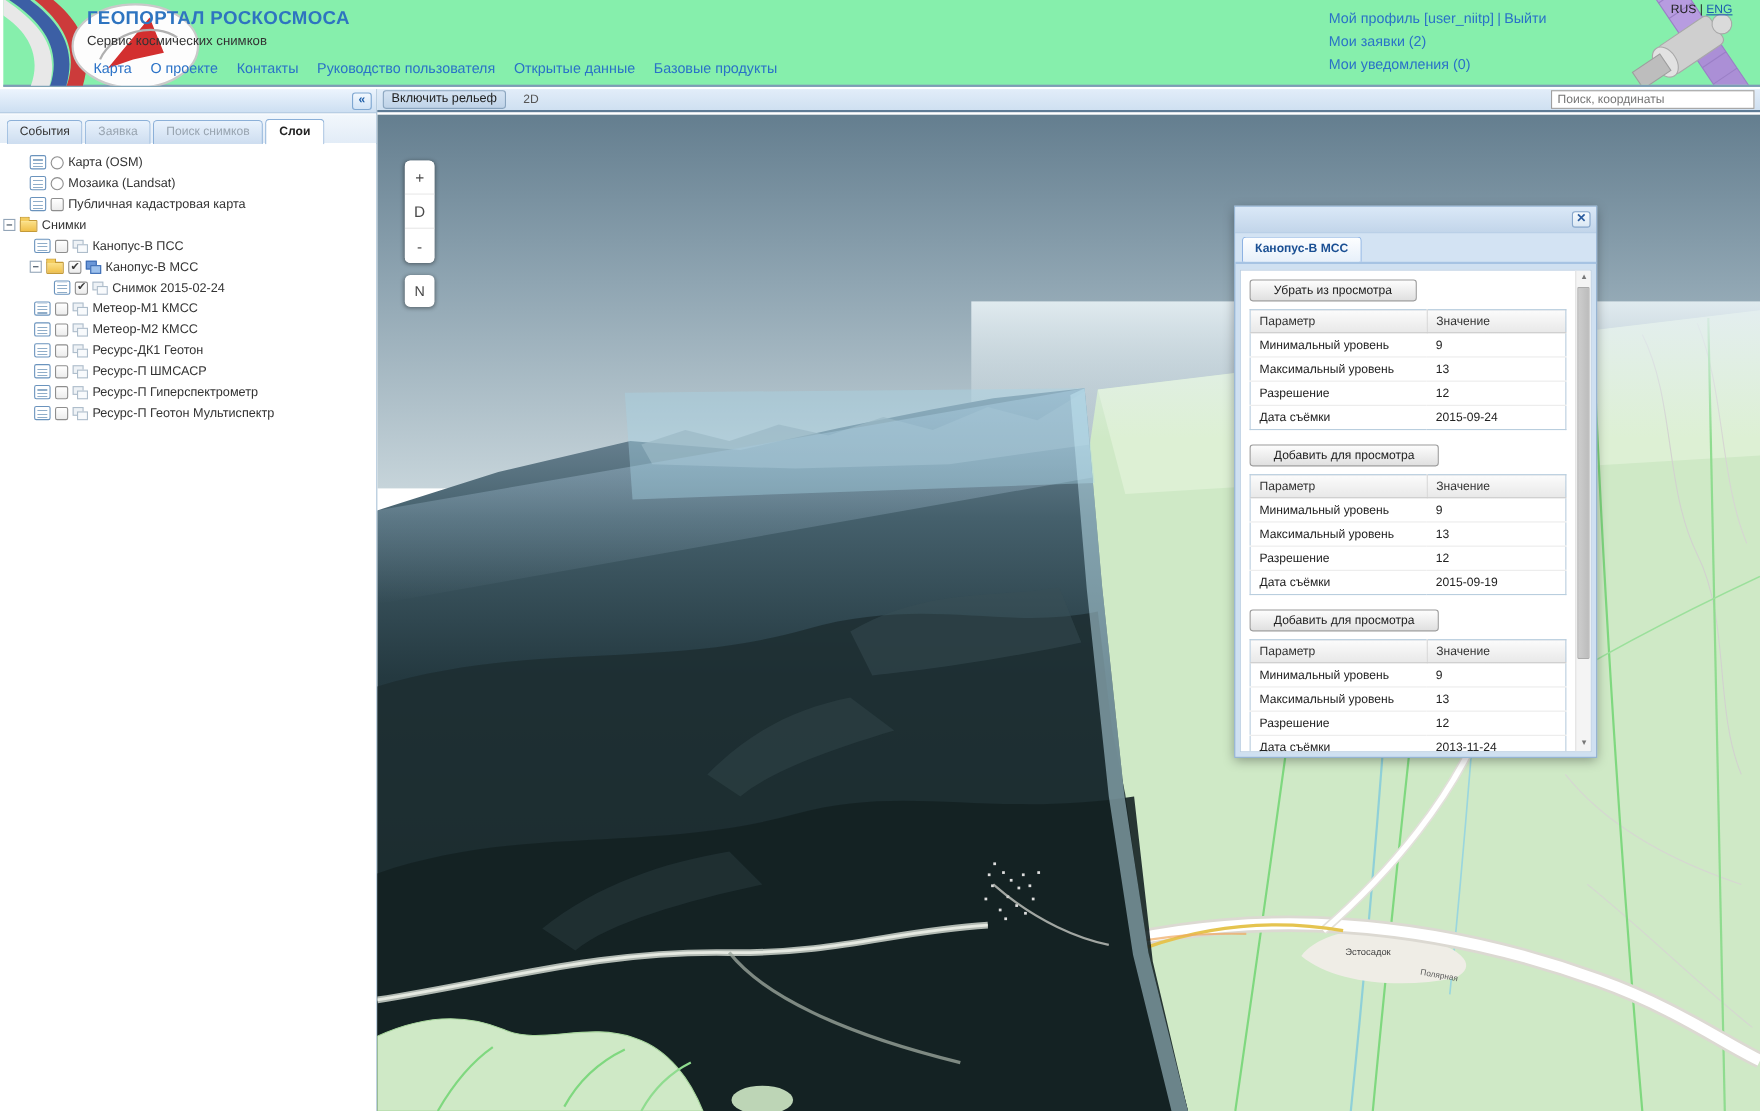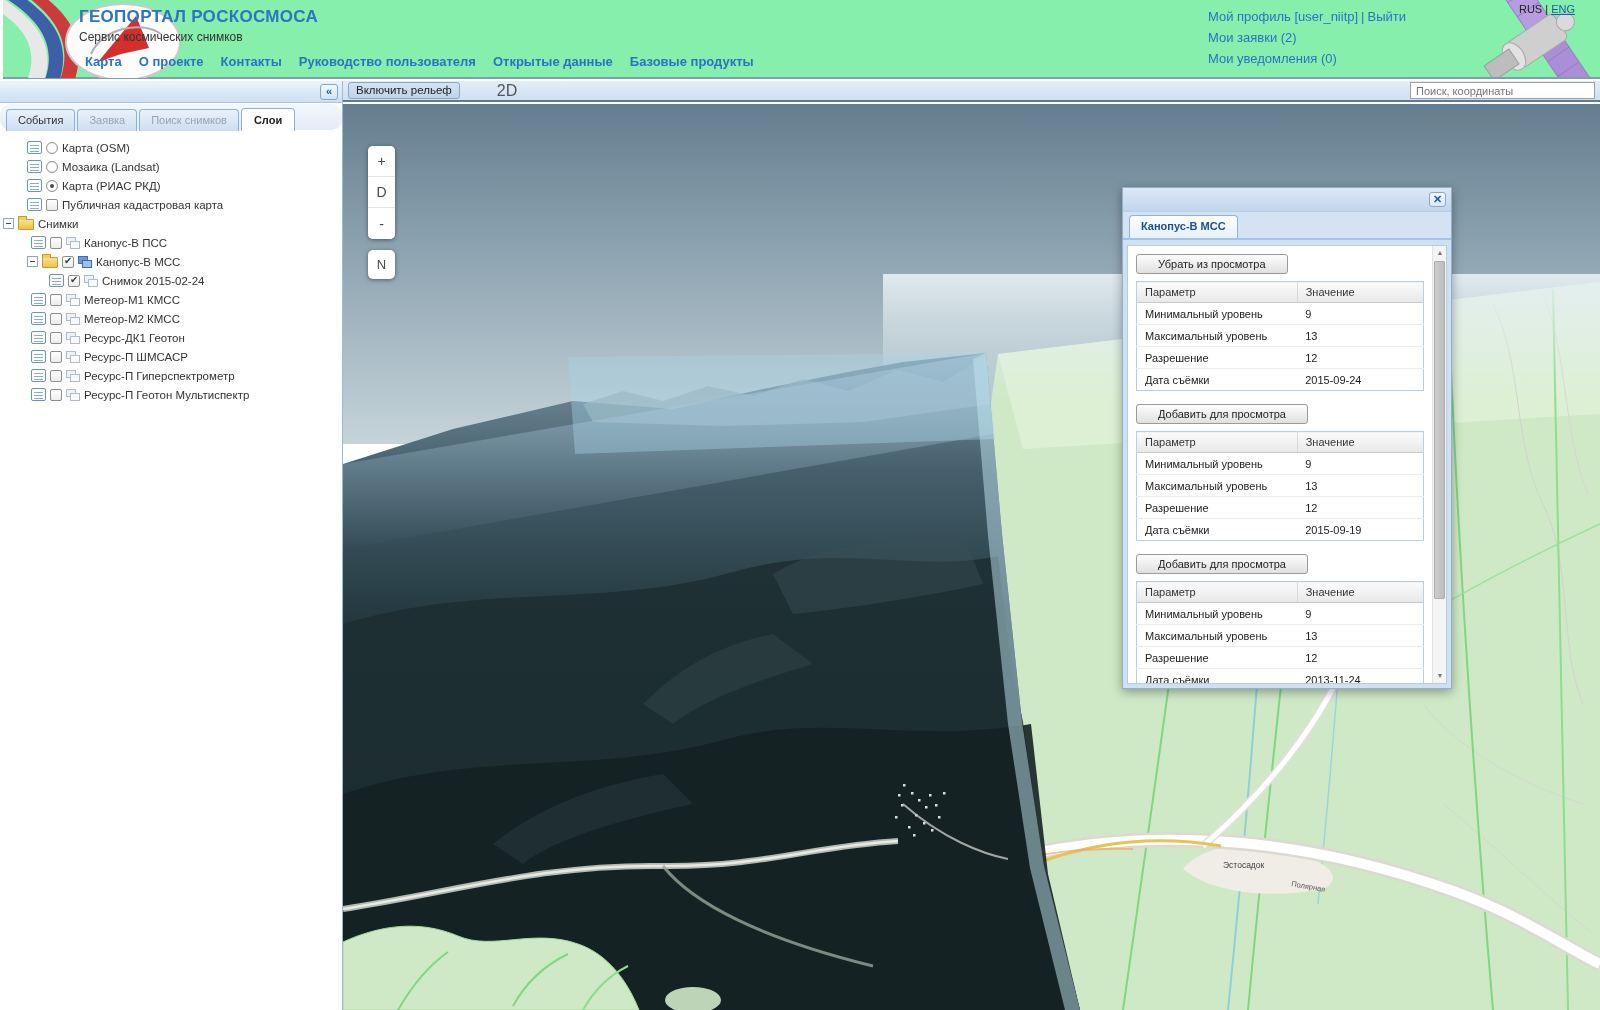--- a/index.html
+++ b/index.html
@@ -6,36 +6,36 @@
   html,body { width:1600px; height:1010px; overflow:hidden;
     font-family:"Liberation Sans", sans-serif; background:#fff; }
 
   
   .header { position:absolute; left:3px; top:0; width:1600px; height:79px; background:#86efac; border-bottom:2px solid #7e9cb6; }
   .logo-svg { position:absolute; left:0; top:0; }
   .brand { position:absolute; left:76px; top:7px; }
   .brand-title { font-size:17px; font-weight:bold; color:#2e74c0; letter-spacing:.3px; }
   .brand-sub { font-size:12px; color:#333; margin-top:3px; }
   .nav { position:absolute; left:82px; top:54px; display:flex; gap:17px; }
-  .nav a { font-size:13px; font-weight:bold; color:#2a72c7; text-decoration:none; cursor:pointer; }
+  .nav a { font-size:13px; font-weight:normal; color:#2a72c7; text-decoration:none; cursor:pointer; }
   .userbox { position:absolute; left:1205px; top:6px; font-size:13px; color:#2a72c7; line-height:21px; }
   .userbox a { color:#2a72c7; text-decoration:none; cursor:pointer; }
   .userbox .sep { color:#2a72c7; padding:0 3px; }
   .sat-svg { position:absolute; right:0; top:0; }
   .lang { position:absolute; right:28px; top:3px; font-size:11px; color:#222; z-index:5; }
   .lang .eng { color:#1b5cae; text-decoration:underline; cursor:pointer; }
 
   
   .sidebar { position:absolute; left:0; top:81px; width:343px; height:929px; background:#fff; border-right:1px solid #9db8d2; }
   .side-strip { position:absolute; left:0; top:0; width:100%; height:22px;
     background:linear-gradient(#ecf4fd,#cddff2); border-bottom:1px solid #aac4de; }
   .collapse-btn { position:absolute; right:4px; top:3px; width:18px; height:16px; border:1px solid #7fa7d1; border-radius:3px;
     background:linear-gradient(#f2f8fe,#d3e4f6); color:#1f5fa9; font-size:11px; font-weight:bold; line-height:13px; text-align:center; cursor:pointer; }
   .tabs { position:absolute; left:0; top:23px; width:100%; height:26px; padding-left:5px;
-    background:linear-gradient(#f2f7fc,#e2ecf7);border-radius:10px; }
+    background:linear-gradient(#f2f7fc,#e2ecf7); }
   .tab { display:inline-block; margin:3px 1px 0 1px; padding:4px 11px 5px; font-size:11px; color:#333;
     border:1px solid #8cb0d8; border-bottom:none; border-radius:4px 4px 0 0;
     background:linear-gradient(#e9f2fc,#cdddf0); cursor:pointer; vertical-align:bottom; }
   .tab.disabled { color:#98a4b0; cursor:default; }
   .tab.active { background:#fff; font-weight:bold; color:#222; padding:5px 12px 6px; position:relative; top:1px; }
   .tree { position:absolute; left:0; top:50px; width:100%; bottom:0; background:#fff; padding-top:7px; font-size:11.5px; color:#333; }
   .trow { display:flex; align-items:center; gap:4px; height:19px; white-space:nowrap; }
   .trow .lbl { cursor:pointer; }
   .ind1 { padding-left:27px; } .ind0 { padding-left:3px; } .ind2 { padding-left:31px; } .ind3 { padding-left:49px; }
 
@@ -53,24 +53,24 @@
   .i-folder::before { content:""; position:absolute; left:-1px; top:-4px; width:7px; height:3px; background:#f3cc5e; border:1px solid #c49a38; border-bottom:none; border-radius:1px 1px 0 0; }
   .i-layers { width:14px; height:12px; position:relative; flex:none; }
   .i-layers::before { content:""; position:absolute; left:0; top:0; width:8px; height:6px; border:1px solid #aebdcb; background:#eef2f6; }
   .i-layers::after { content:""; position:absolute; left:4px; top:4px; width:8px; height:6px; border:1px solid #aebdcb; background:#f8fafc; }
   .i-layers.on::before { background:#6b97d8; border-color:#3c6cb4; }
   .i-layers.on::after { background:#9cc0ec; border-color:#3c6cb4; }
 
   
   .maparea { position:absolute; left:343px; top:81px; width:1257px; height:929px; }
   .map-toolbar { position:absolute; left:0; top:0; width:100%; height:21px; background:linear-gradient(#e2edf9,#cfe0f1);
-    border-bottom:2px solid #5e7b95; display:flex; align-items:center; padding:0 5px;gap:31px; }
+    border-bottom:2px solid #5e7b95; display:flex; align-items:center; padding:0 5px; }
   .relief-btn { font-size:11.5px; color:#222; padding:1px 7px 2px; border:1px solid #8aa5bf; border-radius:3px;
     background:linear-gradient(#d5e3f2,#bfd3e8); cursor:pointer; font-family:"Liberation Sans",sans-serif; }
-  .mode2d { font-size:16px; color:#555; margin-left:6px; }
+  .mode2d { font-size:11px; color:#555; margin-left:16px; }
   .search-input { margin-left:auto; width:185px; height:17px; font-size:11px; color:#444; padding:1px 5px;
     border:1px solid #9f9f9f; font-family:"Liberation Sans",sans-serif; }
   .map-canvas { position:absolute; left:0; top:23px; width:1257px; height:906px; cursor:grab; }
 
   
   .mctl { position:absolute; left:25px; top:65px; width:27px; border-radius:5px; background:#fff;
     box-shadow:0 1px 4px rgba(0,0,0,.45); overflow:hidden; }
   .mctl button { display:block; width:27px; height:31px; border:none; background:#fff; font-size:14px; color:#4a4a4a;
     cursor:pointer; border-bottom:1px solid #e3e3e3; font-family:"Liberation Sans",sans-serif; }
   .mctl button:last-child { border-bottom:none; }
@@ -159,25 +159,20 @@
   <div class="tree">
     <div class="trow ind1">
       <span class="i-legend"></span>
       <span class="i-radio"></span>
       <span class="lbl">Карта (OSM)</span>
     </div>
     <div class="trow ind1">
       <span class="i-legend"></span>
       <span class="i-radio"></span>
       <span class="lbl">Мозаика (Landsat)</span>
-    </div>
-    <div class="trow ind1">
-      <span class="i-legend"></span>
-      <span class="i-radio on"></span>
-      <span class="lbl">Карта (РИАС РКД)</span>
     </div>
     <div class="trow ind1">
       <span class="i-legend"></span>
       <span class="i-check"></span>
       <span class="lbl">Публичная кадастровая карта</span>
     </div>
     <div class="trow ind0">
       <span class="i-minus"></span>
       <span class="i-folder"></span>
       <span class="lbl">Снимки</span>

